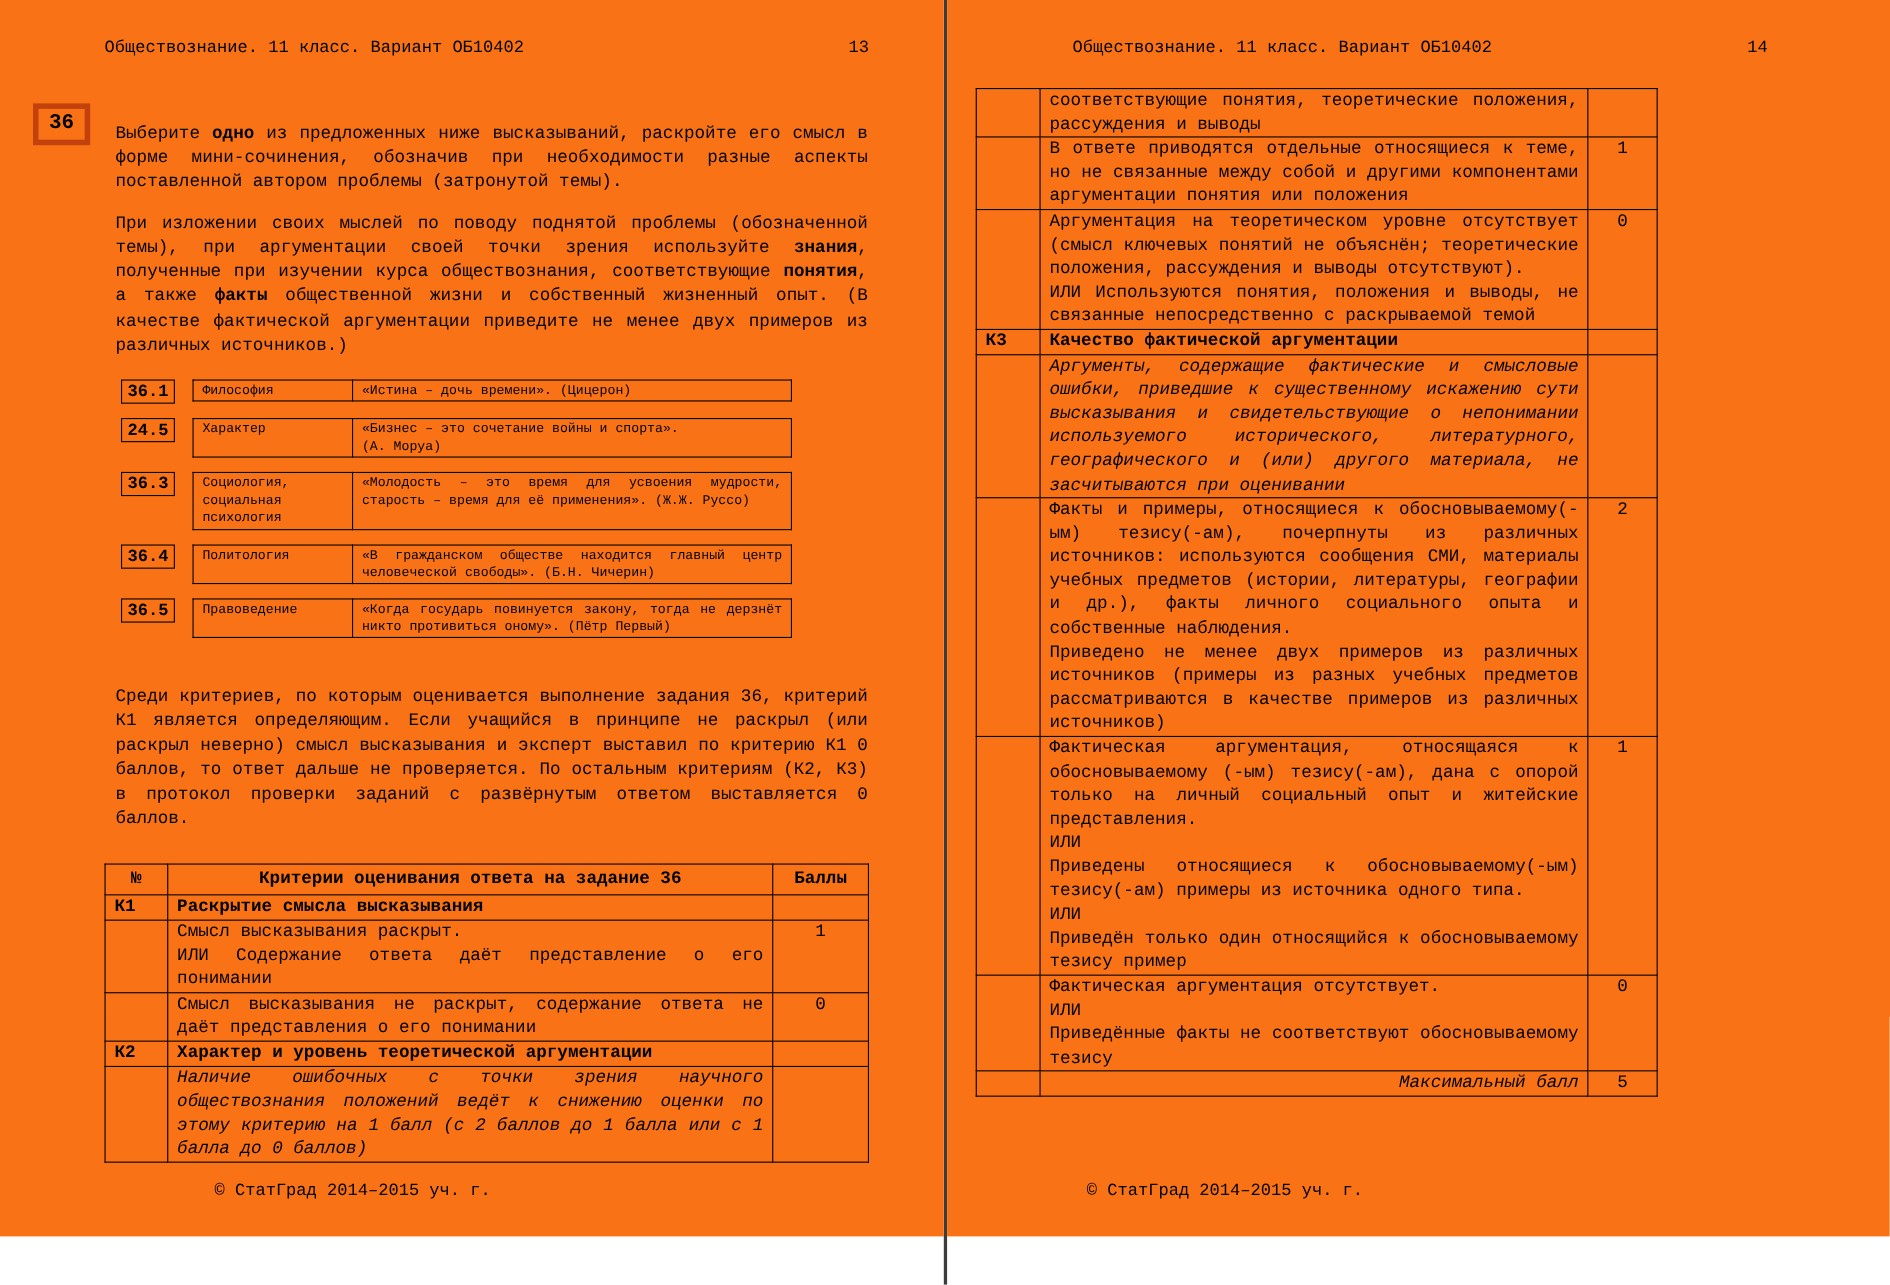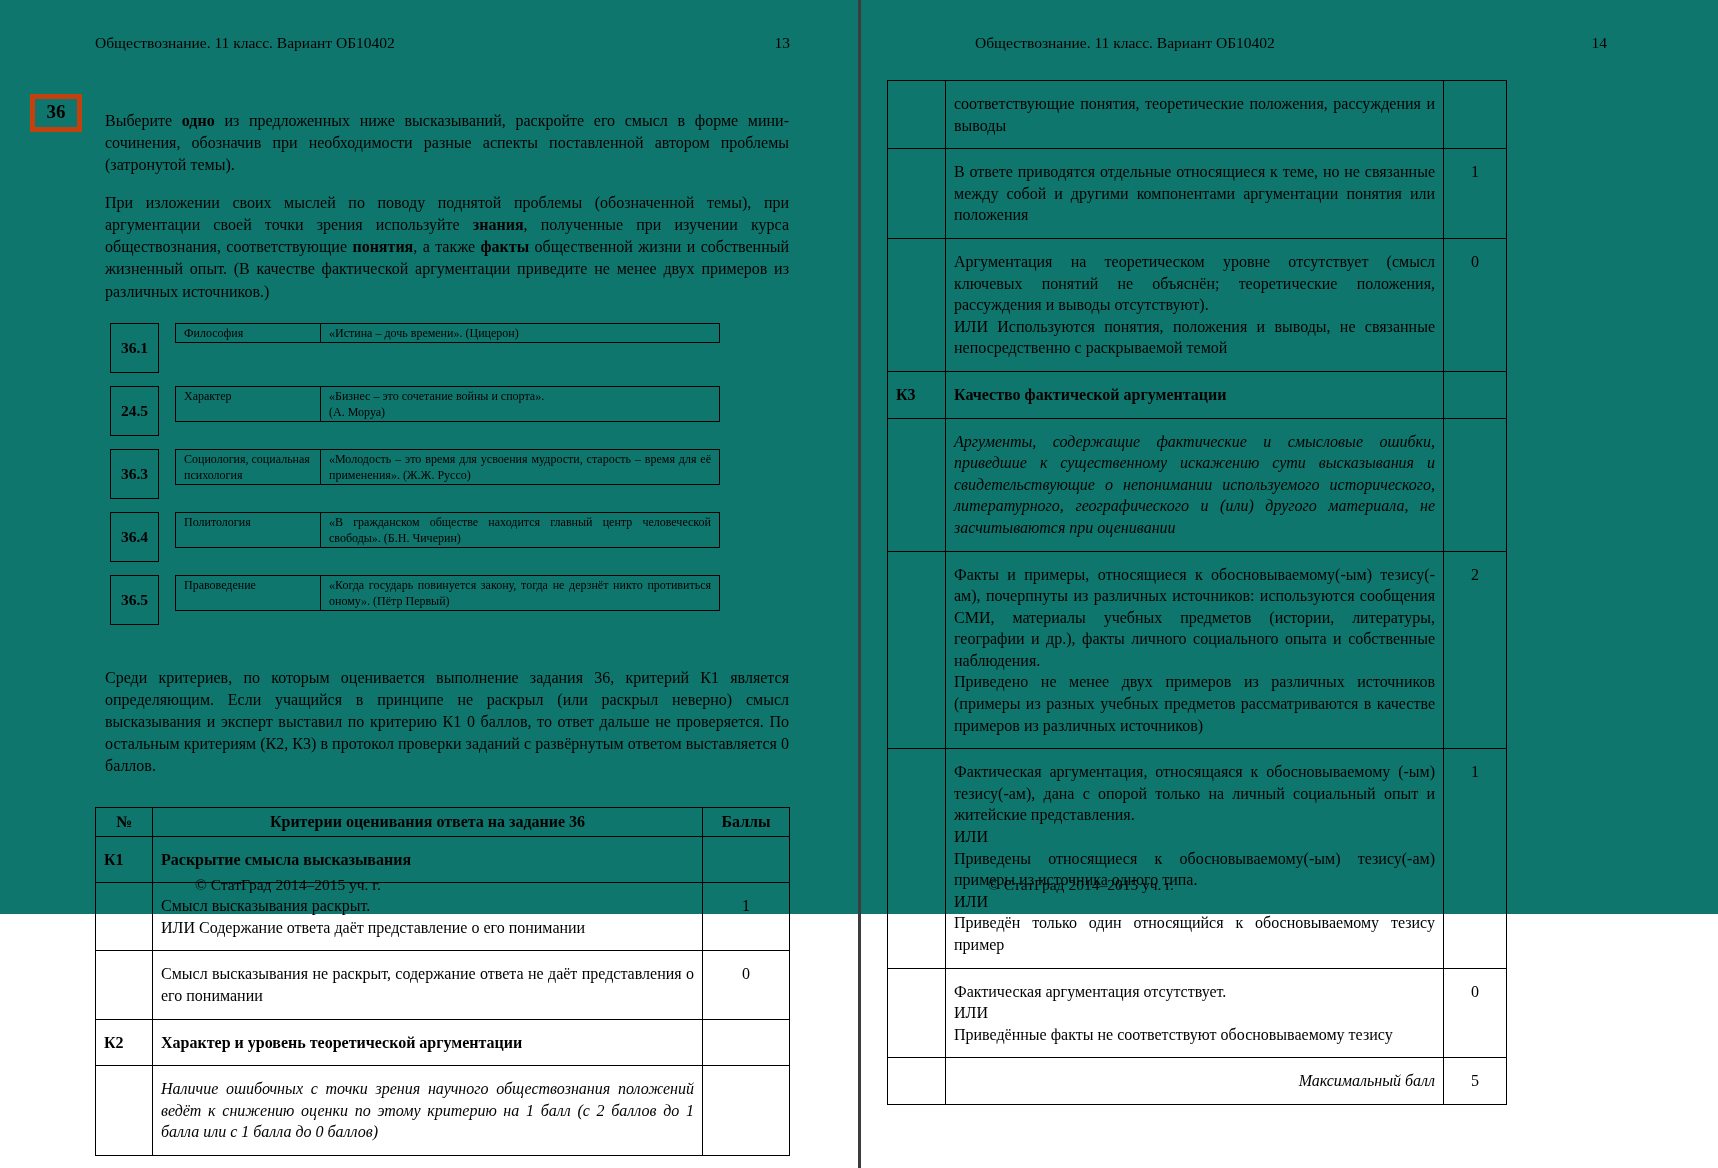--- a/index.html
+++ b/index.html
@@ -4,21 +4,21 @@
 <style>
   html, body { margin: 0; padding: 0; }
   body {
     width: 1718px; height: 1168px;
     background: #ffffff;
     font-family: "Liberation Serif", "DejaVu Serif", serif;
     color: #000;
     overflow: hidden;
   }
   .spread { display: flex; width: 1718px; height: 1168px; }
-  .page { position: relative; height: 914px; background: #0f766e; }
+  .page { position: relative; height: 1124px; background: #f97316; font-family: Liberation Mono, monospace; }
   .page-left { width: 858px; }
   .page-right { width: 857px; }
   .divider { width: 3px; background: #3c3c3c; height: 1168px; flex: none; }
 
   .hdr { display: flex; justify-content: space-between; font-size: 15.5px; }
   .hdr-left  { margin: 34px 68px 0 95px; }
   .hdr-right { margin: 34px 0 0 114px; width: 632px; }
 
   .task { display: flex; margin: 42px 69px 0 30px; }
   .task-num {
@@ -26,50 +26,50 @@
     border: 5px solid #c2410c; font-weight: bold; font-size: 19px;
     text-align: center; line-height: 25px; margin-right: 23px;
   }
   .task-body { flex: 1; }
   .para { font-size: 16px; line-height: 1.38; text-align: justify; }
 
   .topics { margin-top: 20px; }
   .topic-row { display: flex; align-items: flex-start; margin: 0 0 13px 5px; }
   .topic-num {
     flex: none; width: 47px; border: 1.8px solid #000;
-    font-weight: bold; font-size: 15.5px; text-align: center; padding: 15px 0;
+    font-weight: bold; font-size: 15.5px; text-align: center; padding: 1px 0;
   }
   .topic-table { border-collapse: collapse; margin-left: 16px; width: 545px; }
   .topic-table td {
     border: 1.6px solid #000; padding: 1px 8px;
     font-size: 12px; line-height: 1.35; vertical-align: top;
   }
   .t-subject { width: 128px; }
   .t-quote { text-align: justify; white-space: pre-line; }
 
   .intro { margin-top: 42px; }
 
   .crit { border-collapse: collapse; margin: 14px 0 0 95px; width: 695px; }
   .crit th, .crit td {
-    border: 1.6px solid #000; padding: 12px 8px;
+    border: 1.6px solid #000; padding: 0 8px;
     font-size: 16px; line-height: 1.35; vertical-align: top;
   }
   .crit th { font-weight: bold; text-align: center; padding: 3px 4px; }
   .crit-right { margin: 28px 0 0 26px; width: 620px; }
   .cnum { width: 40px; padding: 2px 5px; font-weight: bold; }
   .ctext { text-align: justify; white-space: pre-line; }
   .cpts { width: 70px; text-align: center; }
   .crit-right .cnum { width: 41px; }
   .crit-right .cpts { width: 46px; }
 
   .bold { font-weight: bold; }
   .italic { font-style: italic; }
   .alignright { text-align: right; padding-right: 12px; }
 
-  .ftr { position: absolute; bottom: 20px; font-size: 15.5px; }
+  .ftr { position: absolute; bottom: 33px; font-size: 15.5px; }
   .ftr-left { left: 195px; }
   .ftr-right { left: 127px; }
   b { font-weight: bold; }
 </style>
 </head>
 <body>
 
 <div class="spread">
 
   <div class="page page-left">

